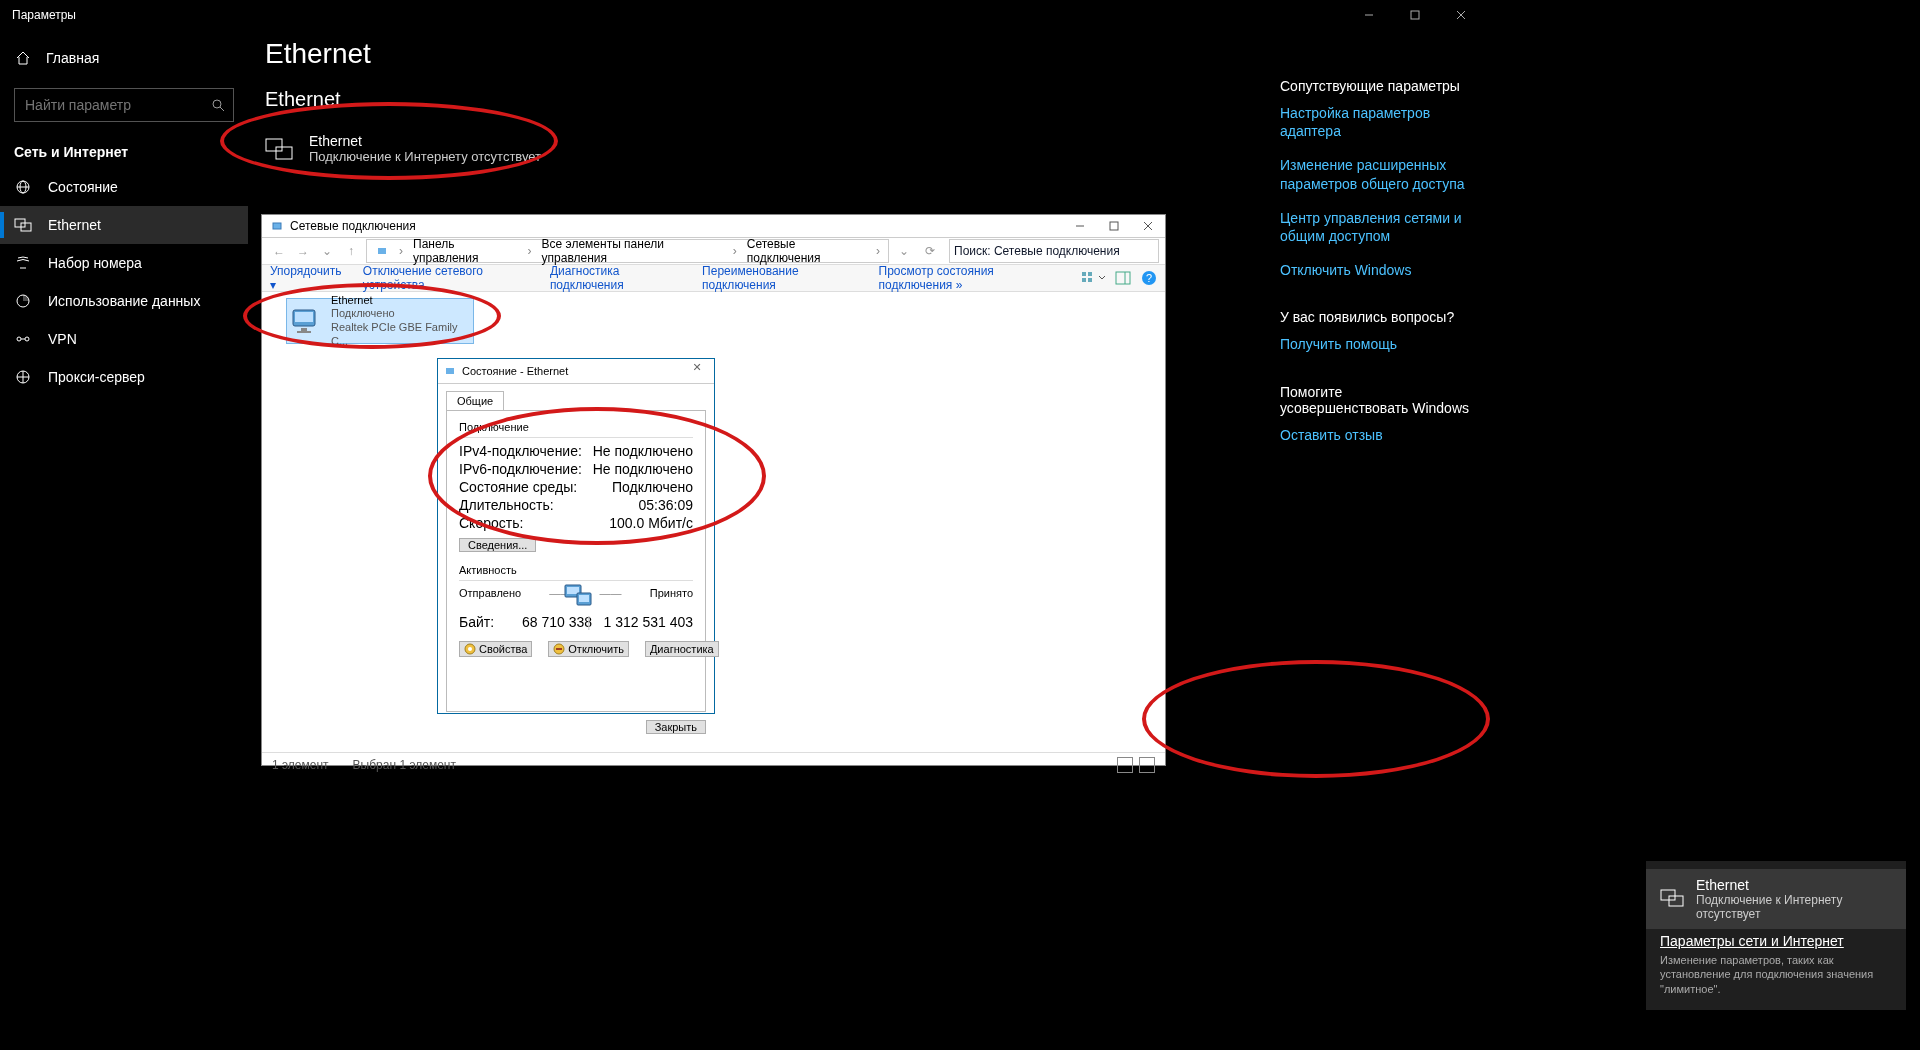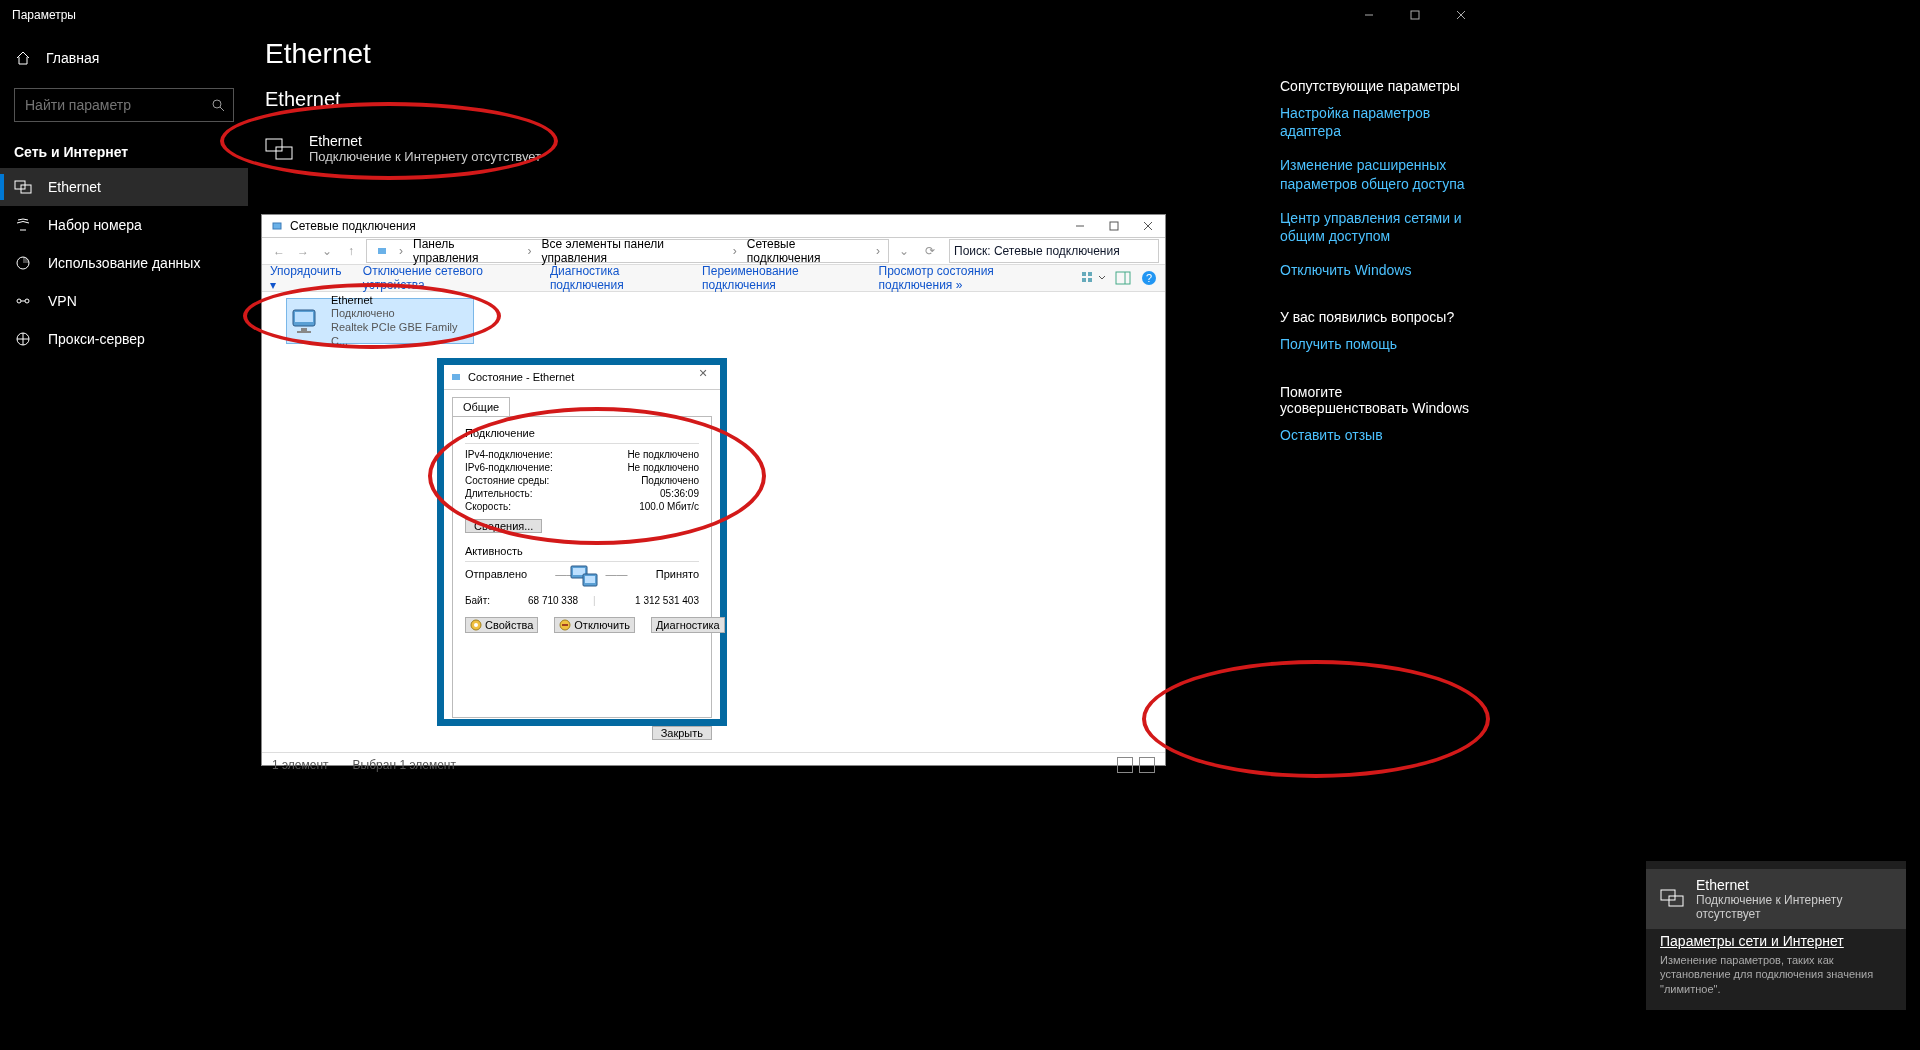--- a/index.html
+++ b/index.html
@@ -52,28 +52,28 @@
 .nc-body{position:relative;height:460px;background:#fff}
 .nc-item{position:absolute;left:24px;top:6px;width:182px;height:40px;display:flex;gap:8px;align-items:center;border:1px solid #7ab7e8;background:#cde8ff;padding:2px}
 .nc-item .txt{font-size:11px;line-height:1.25}
 .nc-item .txt .t1{}
 .nc-item .txt .t2{color:#555}
 .nc-item .txt .t3{color:#555}
 .nc-status{height:24px;border-top:1px solid #ddd;display:flex;align-items:center;padding:0 10px;gap:24px;color:#555;font-size:12px;justify-content:space-between}
 .nc-status .left{display:flex;gap:24px}
 .nc-status .right{display:flex;gap:6px;align-items:center}
 
-.dlg{position:absolute;left:437px;top:358px;width:276px;height:354px;background:#fff;color:#000;border:7px solid #0369a1;font-size:11px}
+.dlg{position:absolute;left:437px;top:358px;width:276px;height:354px;background:#fff;color:#000;border:1px solid #0369a1;font-size:11px}
 .dlg-title{height:24px;display:flex;align-items:center;padding-left:6px;gap:6px;border-bottom:1px solid #ccc}
 .dlg-close{position:absolute;right:4px;top:2px;width:26px;height:18px;text-align:center;color:#666}
 .dlg-tabs{height:22px;display:flex;align-items:flex-end;padding-left:8px;padding-top:4px}
 .dlg-tab{border:1px solid #bbb;border-bottom:none;background:#fff;padding:3px 10px;font-size:11px}
 .dlg-body{border:1px solid #bbb;margin:0 8px 8px 8px;padding:10px 12px;height:280px;position:relative}
 .grp{font-size:11px;margin-bottom:4px;color:#000}
-.row{display:flex;justify-content:space-between;font-size:10px;padding:1px 0}
+.row{display:flex;justify-content:space-between;font-size:14px;padding:1px 0}
 .row .l{}
 .row .r{}
 .btn{border:1px solid #adadad;background:#e1e1e1;padding:0 8px;font-size:11px}
 .btn.small{padding:1px 4px;display:inline-flex;align-items:center;gap:3px}
 .act{display:flex;justify-content:space-between;align-items:center;margin-top:6px;font-size:11px;position:relative}
 .act .mid{position:absolute;left:50%;transform:translateX(-50%);top:-4px}
 .brow{display:flex;gap:16px;margin-top:10px}
 .dlg-foot{display:flex;justify-content:flex-end;margin:0 8px 8px 0}
 
 .flyout{position:absolute;right:14px;bottom:40px;width:260px;background:#1f1f1f;padding:8px 0}
@@ -123,20 +123,30 @@
       <input placeholder="Найти параметр" style="">
       <span>
           <svg width="14" height="14" viewBox="0 0 14 14">
             <circle cx="6" cy="6" r="4" stroke="#999" fill="none"></circle>
             <line x1="9" y1="9" x2="13" y2="13" stroke="#999"></line>
           </svg>
         </span>
     </div>
     <div class="cat">Сеть и Интернет</div>
 
+    <div class="navitem">
+      <span class="navicon">
+          <svg width="16" height="16" viewBox="0 0 16 16">
+            <circle cx="8" cy="8" r="6" stroke="#fff" fill="none"></circle>
+            <ellipse cx="8" cy="8" rx="3" ry="6" stroke="#fff" fill="none"></ellipse>
+            <line x1="2" y1="8" x2="14" y2="8" stroke="#fff"></line>
+          </svg>
+        </span>
+      <span>Состояние</span>
+    </div>
     <div class="navitem active">
       <span class="navicon">
           <svg width="18" height="14" viewBox="0 0 18 14">
             <rect x="1" y="1" width="10" height="8" stroke="#fff" fill="none"></rect>
             <rect x="7" y="5" width="10" height="8" stroke="#fff" fill="none"></rect>
           </svg>
         </span>
       <span>Ethernet</span>
     </div>
     <div class="navitem">

